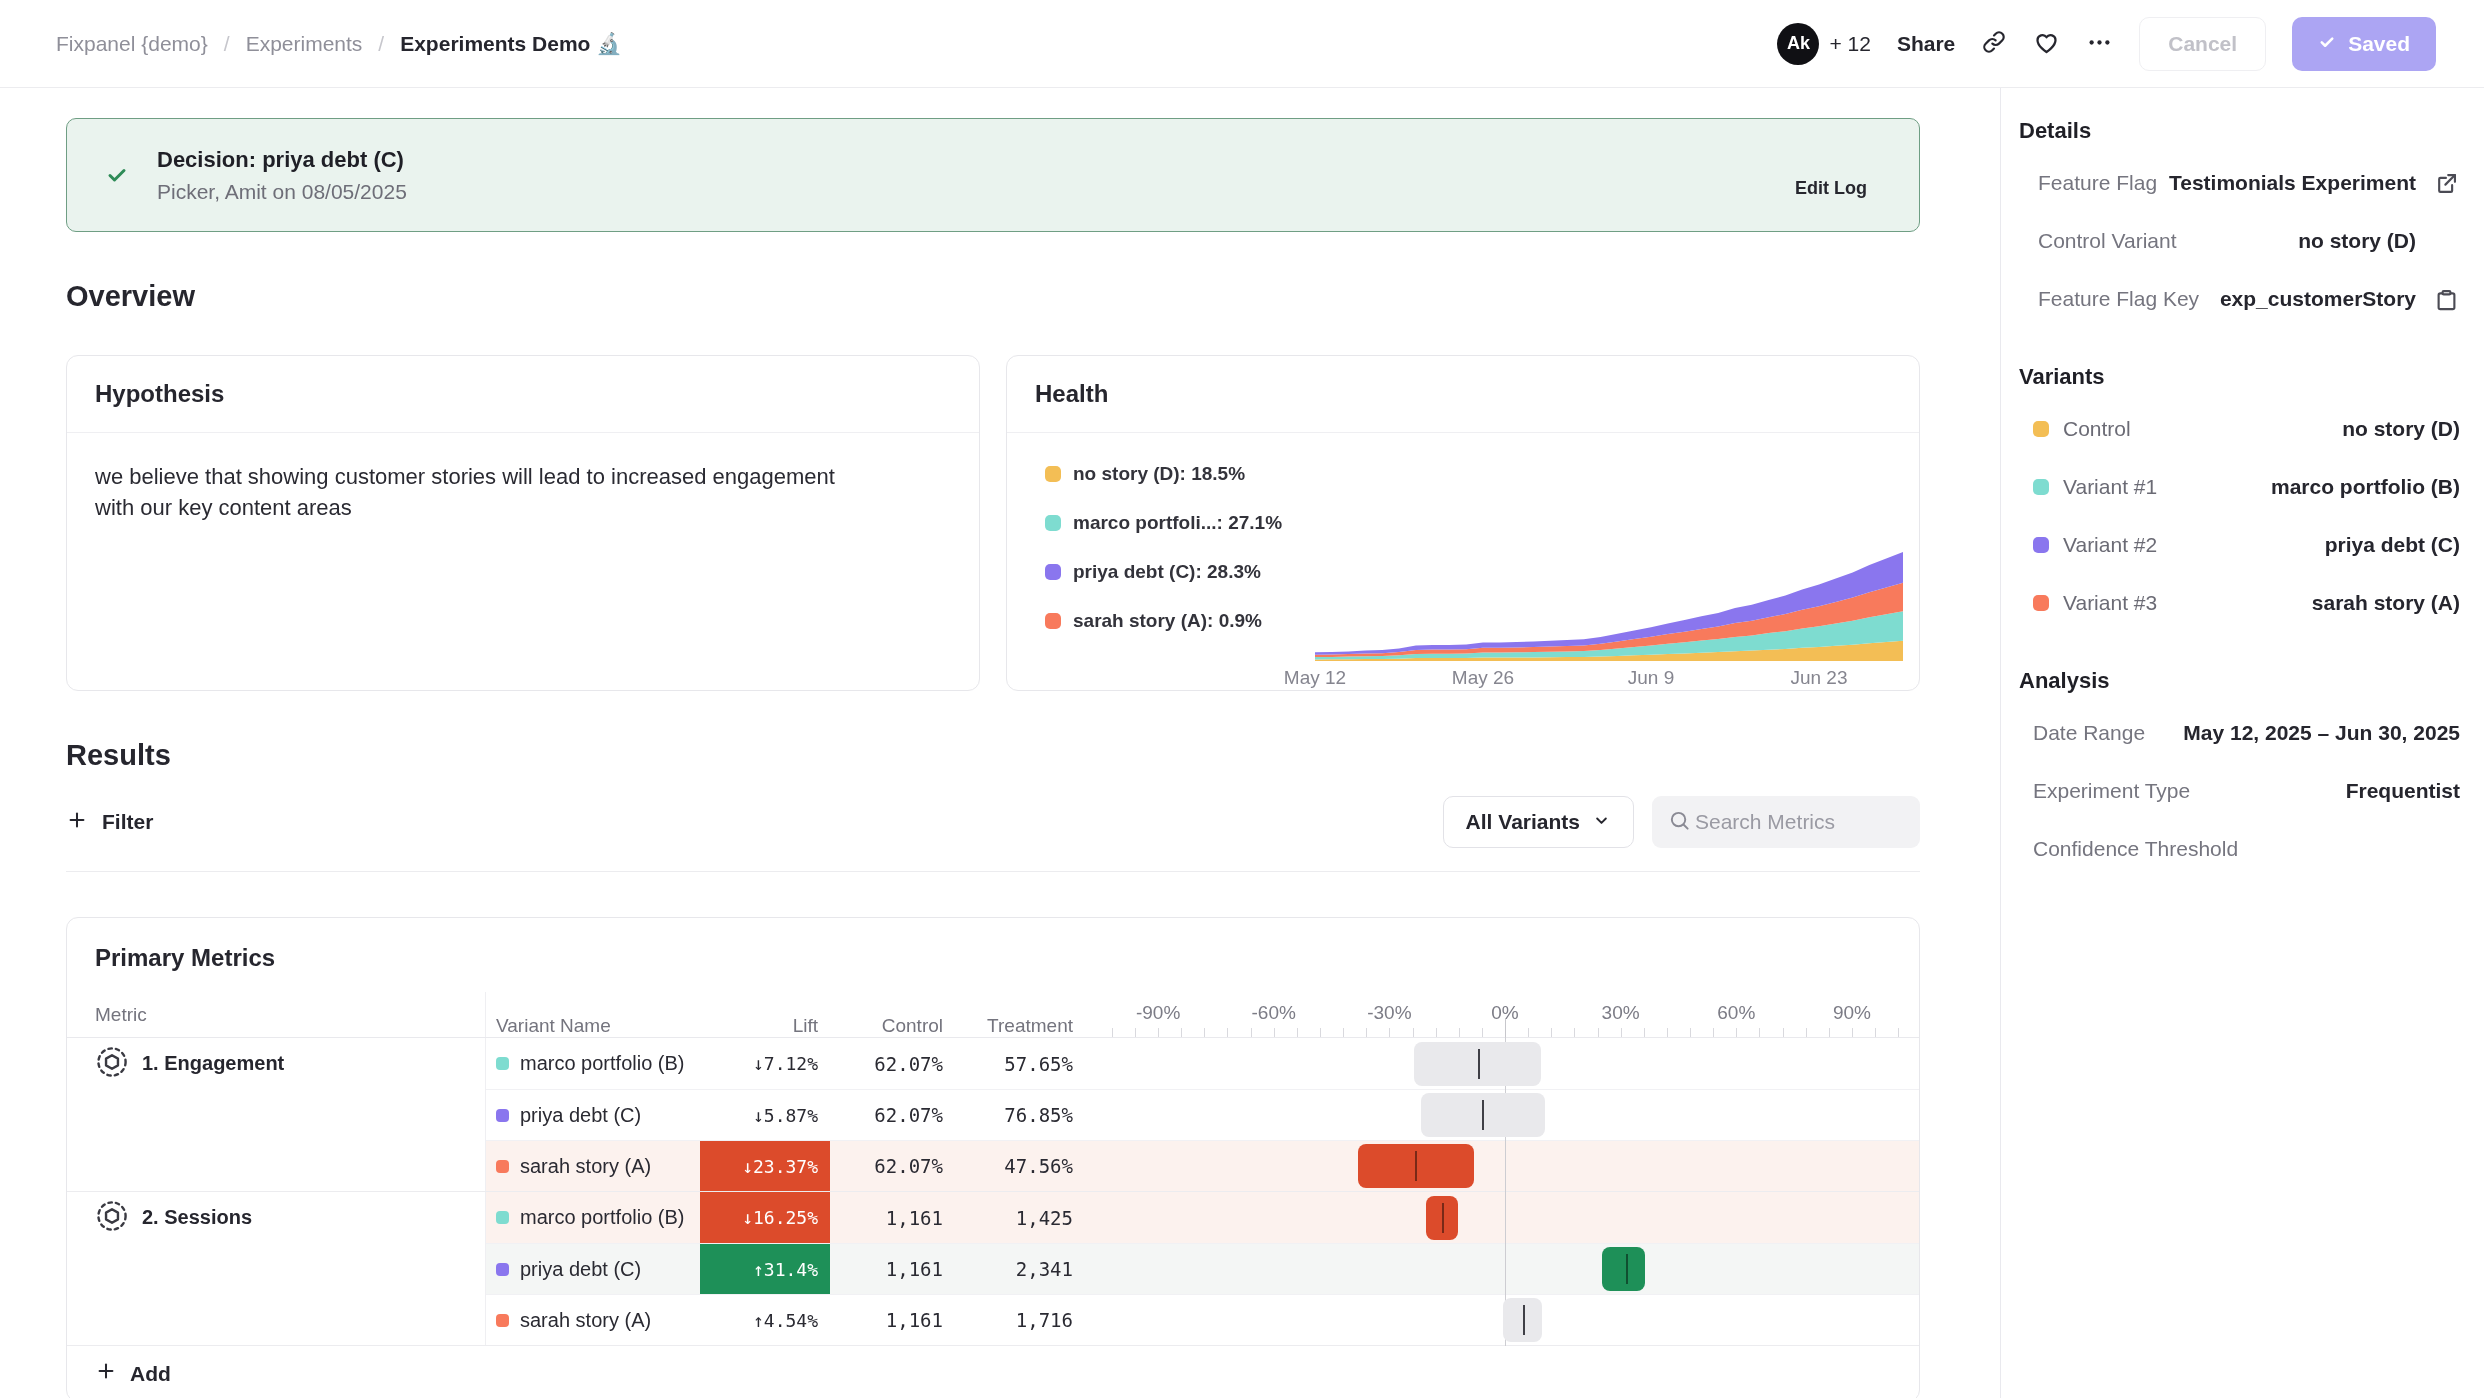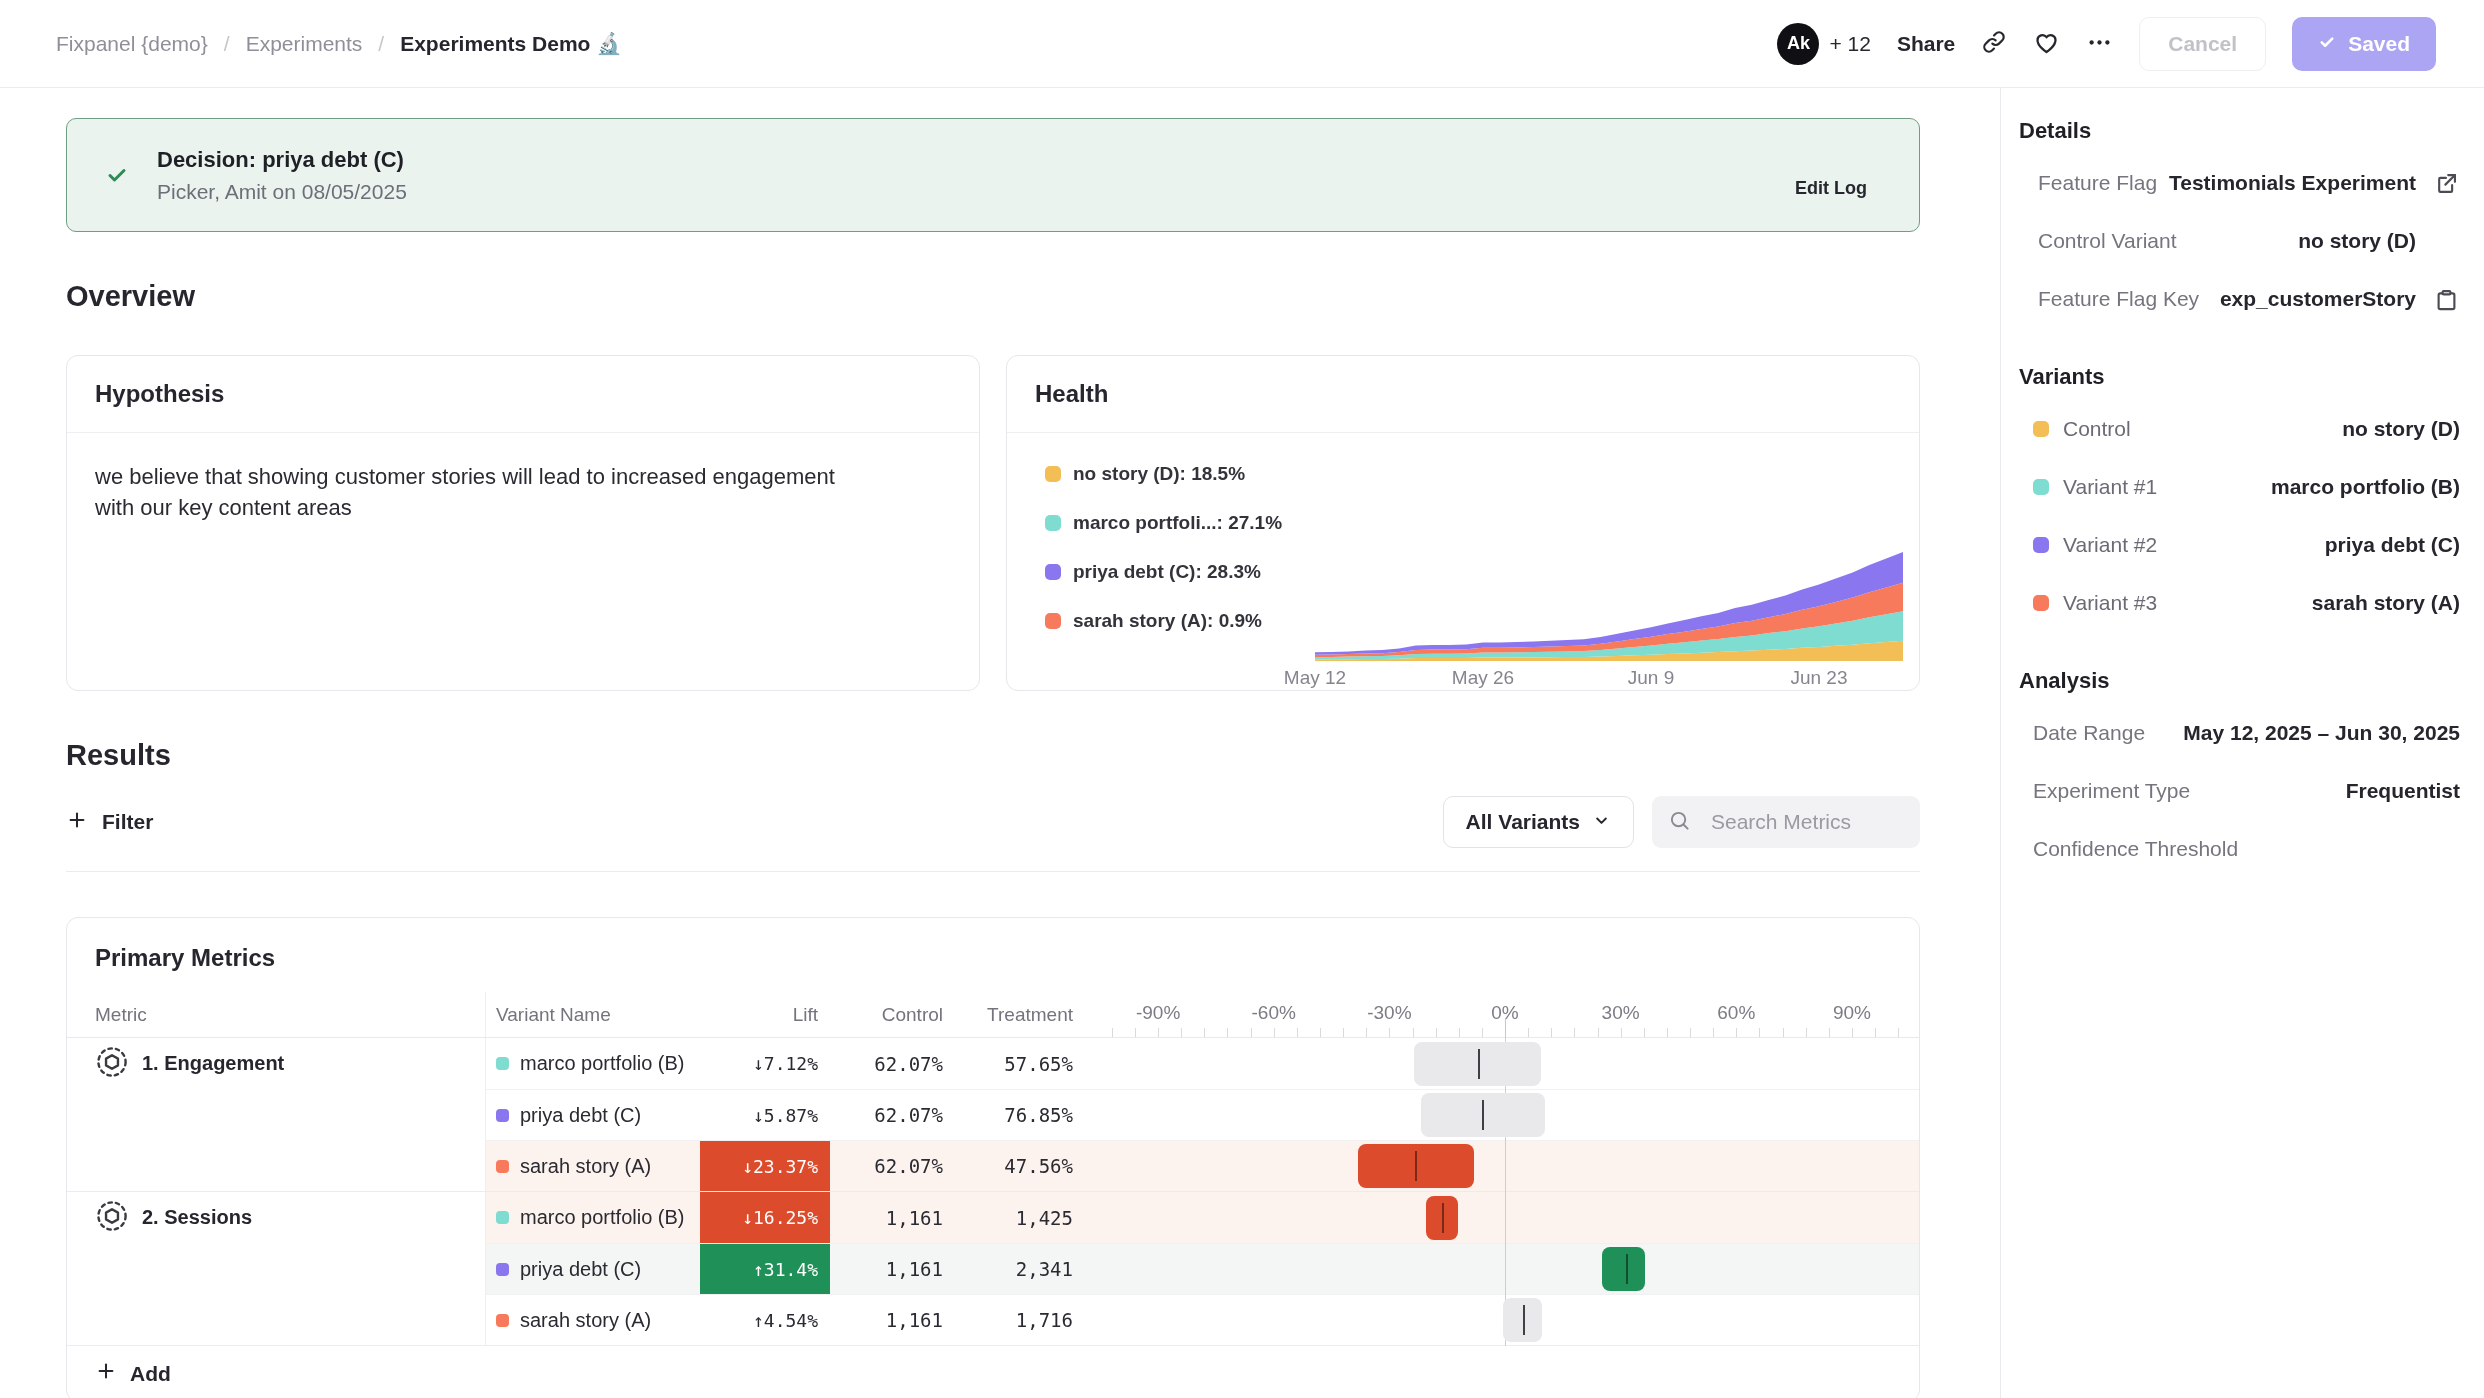--- a/index.html
+++ b/index.html
@@ -63,30 +63,30 @@
   .xlabel { position:absolute; top:6px; transform:translateX(-50%); font-size:19px; color:#85858F; white-space:nowrap; }
 
   
   .filter-row { margin-top:24px; display:flex; align-items:center; }
   .filter-btn { display:flex; align-items:center; gap:14px; font-size:21px; font-weight:600; cursor:pointer; background:none; border:none; font-family:inherit; color:#26262E; }
   .f-spacer { flex:1; }
   .dropdown { height:52px; display:flex; align-items:center; gap:12px; padding:0 22px;
               border:1px solid #E2E2E7; border-radius:10px; background:#fff; cursor:pointer; }
   .dropdown-label { font-size:21px; font-weight:600; }
   .searchbox { margin-left:18px; width:268px; height:52px; background:#F2F2F4; border-radius:9px;
-               display:flex; align-items:center; gap:20px; padding:0 16px; }
+               display:flex; align-items:center; gap:4px; padding:0 16px; }
   .searchbox input { flex:1; min-width:0; border:none; background:transparent; outline:none;
                      font-size:21px; font-family:inherit; color:#26262E; }
   .searchbox input::placeholder { color:#9A9AA3; }
   .rule { border-top:1px solid #ECECEF; margin-top:23px; }
 
   
   .metrics-card { margin-top:45px; border:1px solid #E7E7EB; border-radius:12px; background:#fff; }
   .mtitle { padding:26px 28px 20px; font-size:24px; font-weight:600; }
-  .mhead { display:flex; align-items:center; height:46px; border-bottom:1px solid #E9E9ED;
+  .mhead { display:flex; align-items:flex-end; height:46px; border-bottom:1px solid #E9E9ED;
            color:#74747E; font-size:19px; }
   .mh-metric { width:419px; padding-left:28px; height:100%; display:flex; align-items:center; border-right:1px solid #EFEFF2; }
   .mh-variant { width:214px; padding-left:10px; }
   .mh-lift { width:130px; text-align:right; padding-right:12px; }
   .mh-num { width:125px; text-align:right; padding-right:12px; }
   .mh-num.w130 { width:130px; }
   .mh-axis { flex:1; margin-left:19px; position:relative; height:100%; }
   .axis-label { position:absolute; bottom:13px; transform:translateX(-50%); font-size:19px; color:#7C7C86; }
   .axis-tick { position:absolute; bottom:0; width:1px; height:9px; background:#D9D9DE; }
   .zero-stub { position:absolute; bottom:0; width:1px; height:18px; background:#C7C7CC; }

